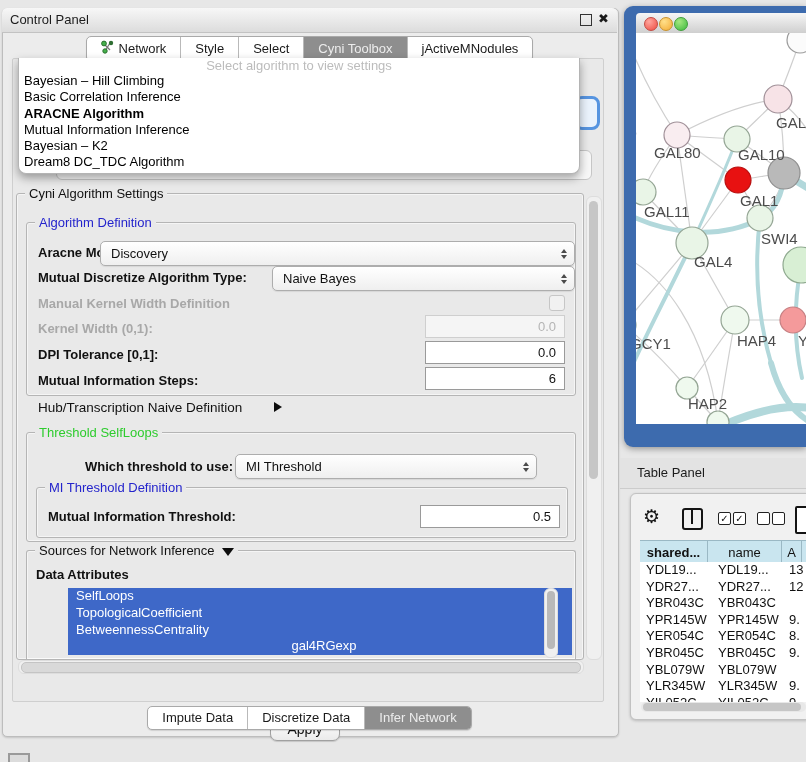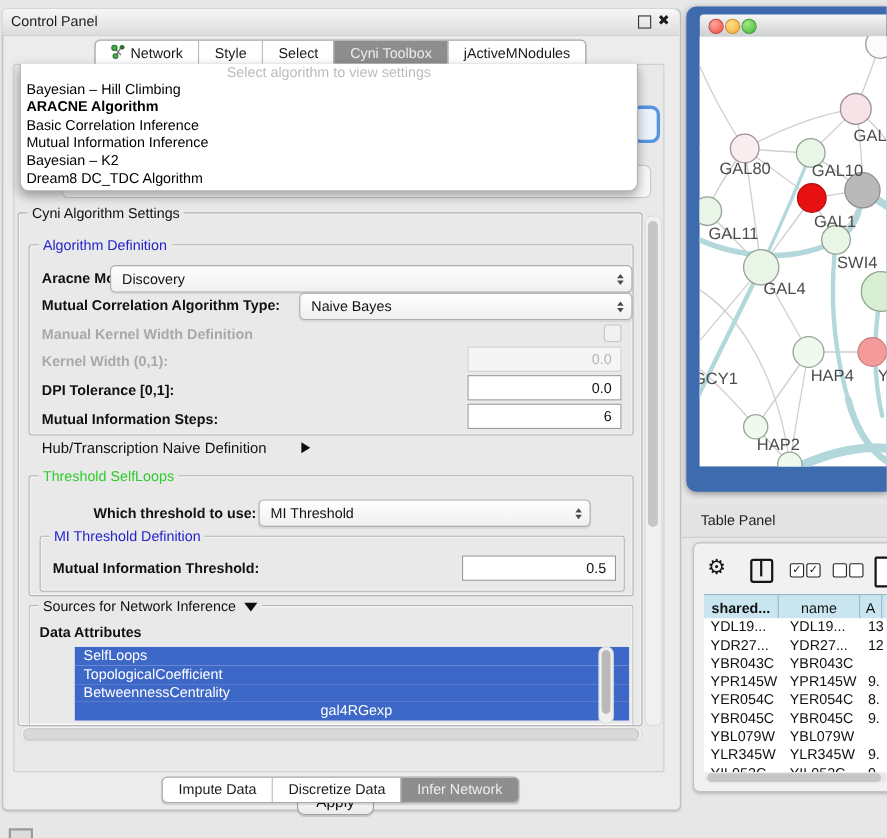--- a/index.html
+++ b/index.html
@@ -139,22 +139,22 @@
   </div>
 <div class="abs tab-pane"></div>
 
 <div class="abs bg-combo">gal-filtered sif default node</div>
 <div class="abs bg-blue-frag"></div>
 
 <div class="abs dd-popup">
   <div class="dd-prompt">Select algorithm to view settings</div>
   <div id="dd-items">
       <div class="dd-item">Bayesian – Hill Climbing</div>
+      <div class="dd-item">Basic Correlation Inference</div>
       <div class="dd-item bold">ARACNE Algorithm</div>
-      <div class="dd-item">Basic Correlation Inference</div>
       <div class="dd-item">Mutual Information Inference</div>
       <div class="dd-item">Bayesian – K2</div>
       <div class="dd-item">Dream8 DC_TDC Algorithm</div>
     </div>
 </div>
 
 <div class="abs groupbox" style="left:16px;top:193px;width:566px;height:465px;">
   <span class="grouplabel" style="color:#111;">Cyni Algorithm Settings</span>
 </div>
 
@@ -163,21 +163,21 @@
 </div>
 <div class="abs lbl" style="left:38px;top:245px;">Aracne Mode:</div>
 <div class="abs combo" style="left:100px;top:241px;width:463px;height:23px;">
   <span>Discovery</span>
   <span class="spacer"></span>
   <span class="arrs">
       <span class="arr-up"></span>
       <span class="arr-dn"></span>
     </span>
 </div>
-<div class="abs lbl" style="left:38px;top:270px;">Mutual Correlation Algorithm Type:</div>
+<div class="abs lbl" style="left:38px;top:270px;">Mutual Discretize Algorithm Type:</div>
 <div class="abs combo" style="left:272px;top:266px;width:291px;height:23px;">
   <span>Naive Bayes</span>
   <span class="spacer"></span>
   <span class="arrs">
       <span class="arr-up"></span>
       <span class="arr-dn"></span>
     </span>
 </div>
 <div class="abs lbl dis" style="left:38px;top:296px;">Manual Kernel Width Definition</div>
 <div class="abs checkbox-dis" style="left:549px;top:295px;"></div>

